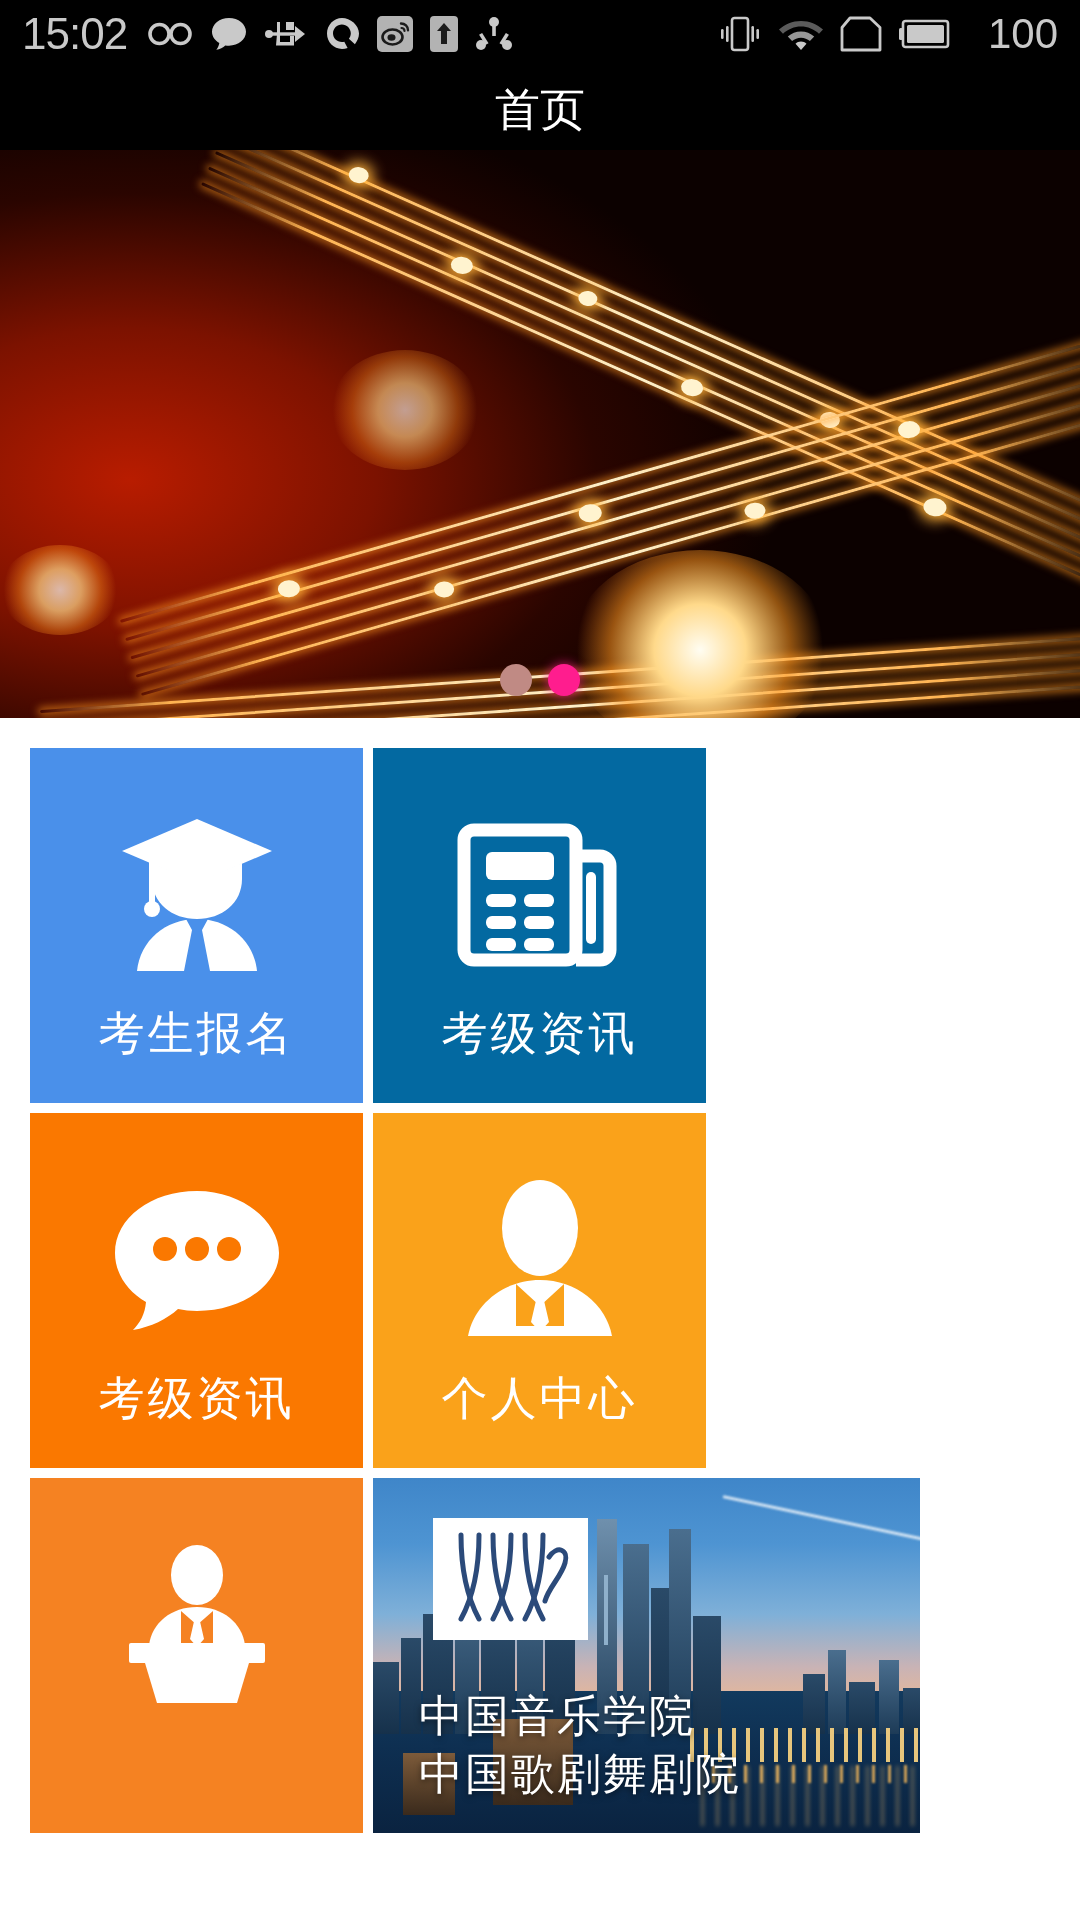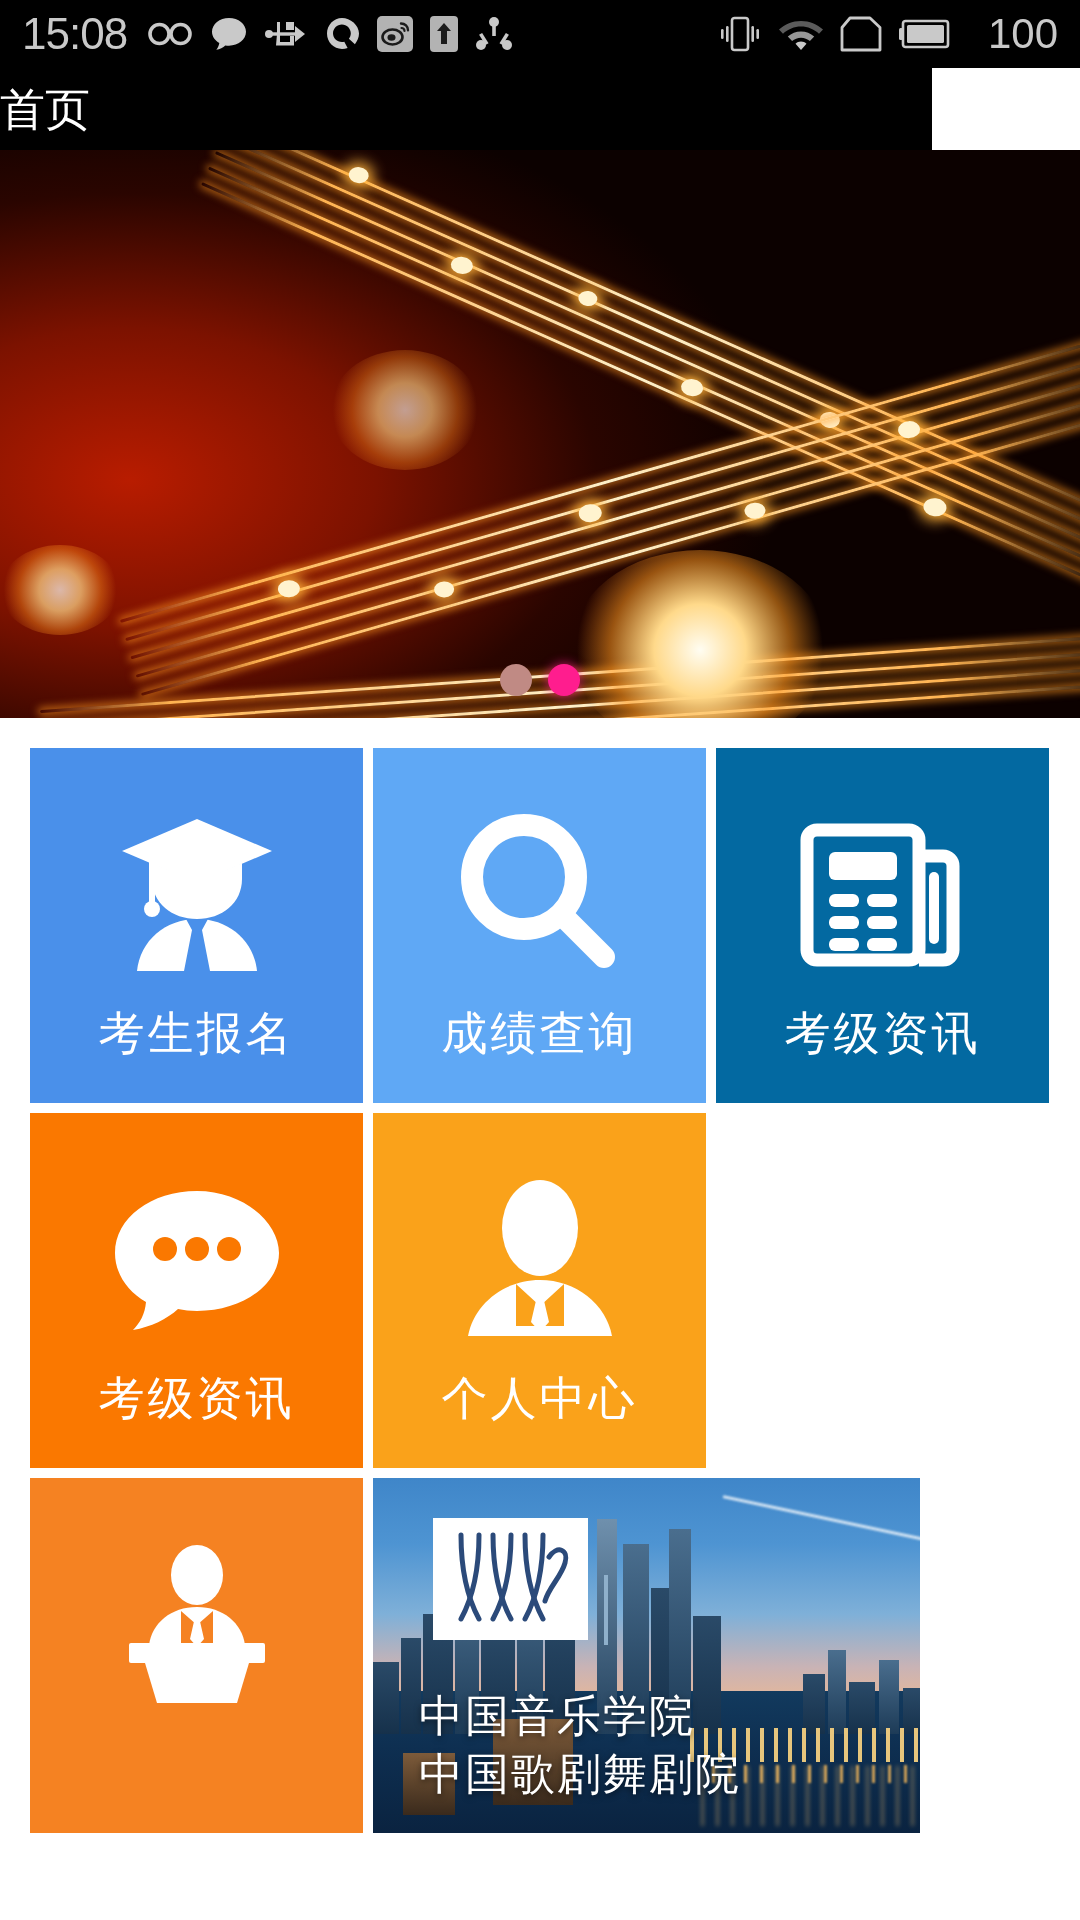--- a/index.html
+++ b/index.html
@@ -21,22 +21,22 @@
     font-family:"Liberation Sans", sans-serif; line-height:1;
   }
   .status-left-icons{ display:flex; align-items:center; gap:17px; margin-left:20px; }
   .status-right{ margin-left:auto; display:flex; align-items:center; gap:17px; }
   .sicon{ display:inline-flex; align-items:center; justify-content:center; }
   .sicon svg{ display:block; }
   .battery-num{ color:#c9c9c9; font-size:42px; line-height:1; margin-left:20px; }
 
   
   .title-bar{
-    width:932px; height:82px; background:#000;
-    display:flex; align-items:center; justify-content:flex-start;
+    width:1080px; height:82px; background:#000;
+    display:flex; align-items:center; justify-content:center;
   }
   .title-text{
     color:#ffffff; font-size:45px; line-height:1;
     font-family:"DejaVu Sans", sans-serif;
   }
 
   
   .banner{
     position:relative; width:1080px; height:568px; overflow:hidden;
     background:#140200;
@@ -140,21 +140,21 @@
   .photo-text{
     position:absolute; left:46px; bottom:30px; color:#ffffff;
     font-family:"DejaVu Sans", sans-serif; font-size:44px; line-height:1.32;
     text-shadow:0 2px 6px rgba(0,0,0,.55); letter-spacing:2px;
   }
 </style>
 </head>
 <body>
 
 <div class="status-bar">
-  <span class="status-clock">15:08</span>
+  <span class="status-clock">15:02</span>
 
   <div class="status-left-icons">
     <span class="sicon">
       <svg width="46" height="34" viewBox="0 0 46 34">
           <g fill="none" stroke="#c9c9c9" stroke-width="3.6">
             <circle cx="12.5" cy="17" r="9.5"></circle>
             <circle cx="33.5" cy="17" r="9.5"></circle>
           </g>
         </svg>
     </span>
@@ -314,31 +314,20 @@
             <rect x="37" y="44" width="6" height="50" rx="3"></rect>
             <circle cx="40" cy="98" r="8"></circle>
             <path d="M85 108c-32 0-57 22-60 52h120c-3-30-28-52-60-52z"></path>
             <path d="M74 108 h22 l-6 11 8 41 -13 12 -13-12 8-41z" fill="#4a90ea"></path>
           </g>
         </svg>
       </div>
       <div class="tile-label">考生报名</div>
     </div>
 
-    <div class="tile" style="background:#5fa8f5;">
-      <div class="tile-icon">
-        <svg width="168" height="168" viewBox="0 0 168 168">
-          <g fill="none" stroke="#ffffff" stroke-width="22" stroke-linecap="round">
-            <circle cx="68" cy="66" r="52"></circle>
-            <line x1="108" y1="106" x2="148" y2="146"></line>
-          </g>
-        </svg>
-      </div>
-      <div class="tile-label">成绩查询</div>
-    </div>
 
     <div class="tile" style="background:#0369a1;">
       <div class="tile-icon">
         <svg width="168" height="150" viewBox="0 0 168 150">
           <g fill="none" stroke="#ffffff" stroke-width="13" stroke-linejoin="round">
             <rect x="8" y="10" width="112" height="130" rx="10"></rect>
             <path d="M120 36h24a10 10 0 0 1 10 10v84a10 10 0 0 1-10 10h-24"></path>
           </g>
           <g fill="#ffffff">
             <rect x="30" y="32" width="68" height="28" rx="6"></rect>

